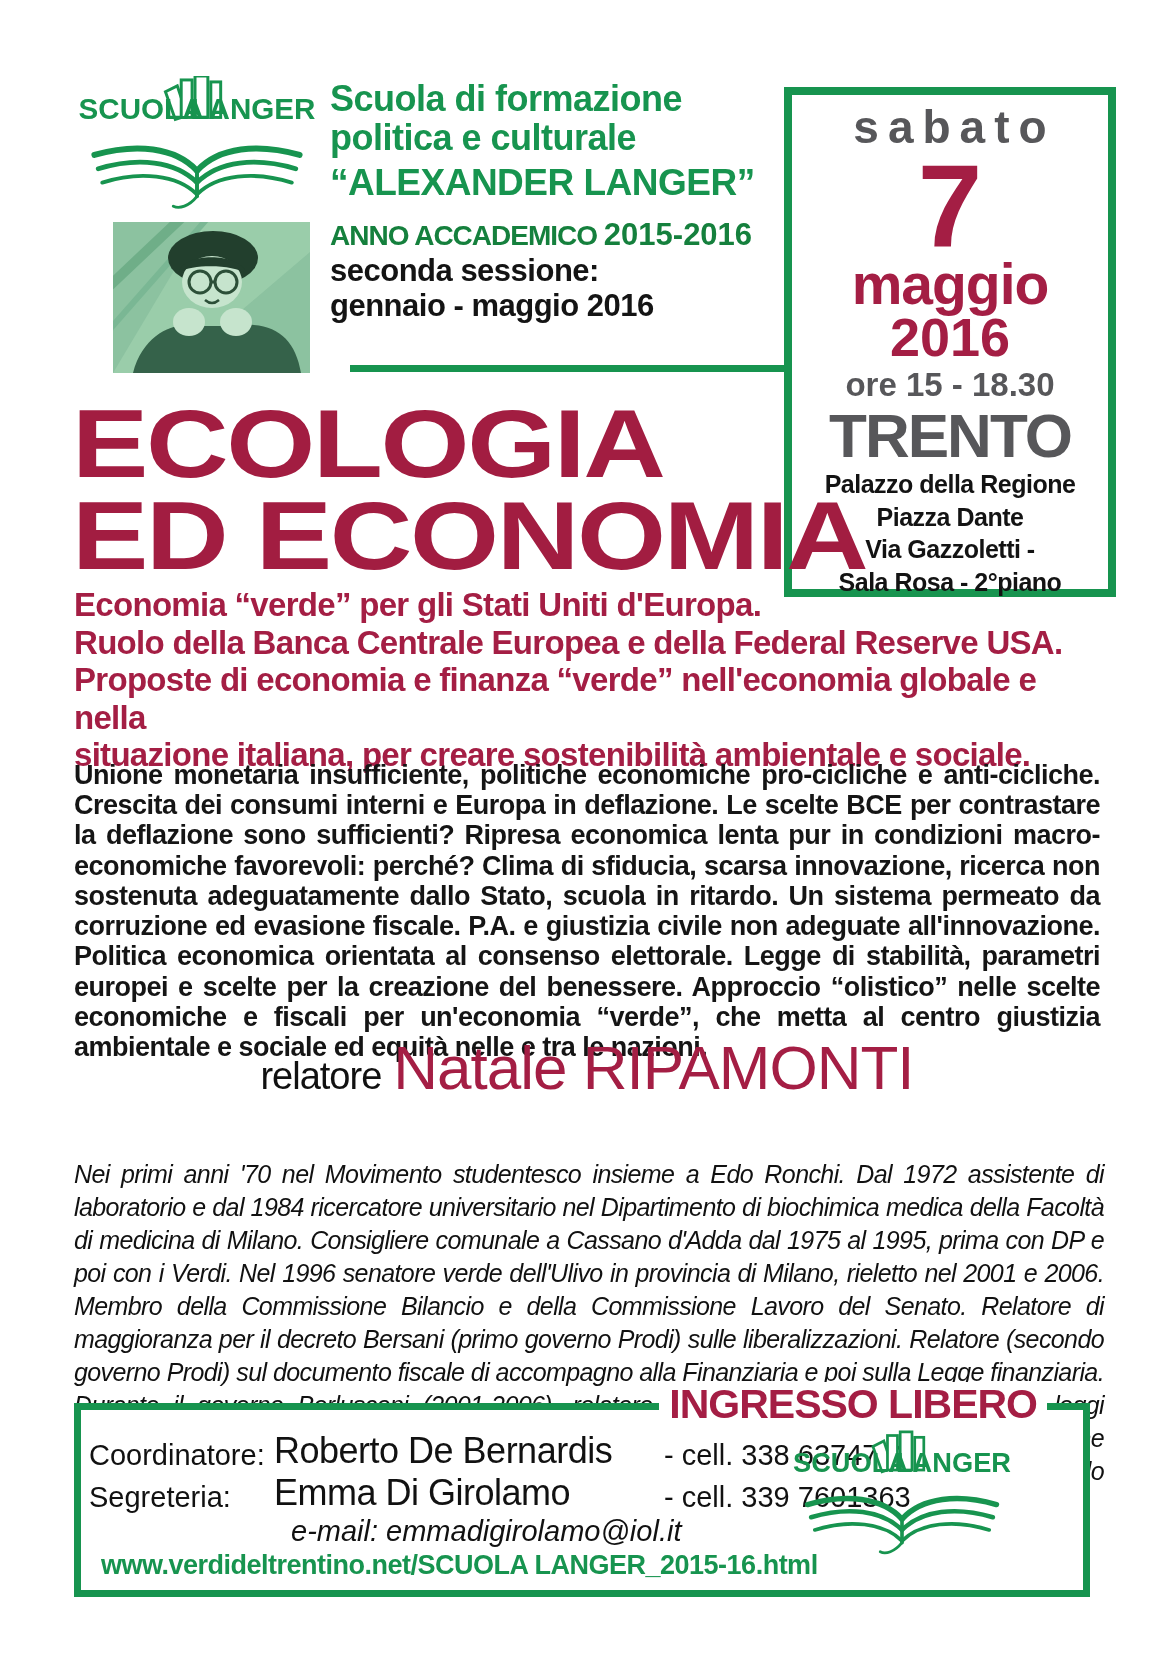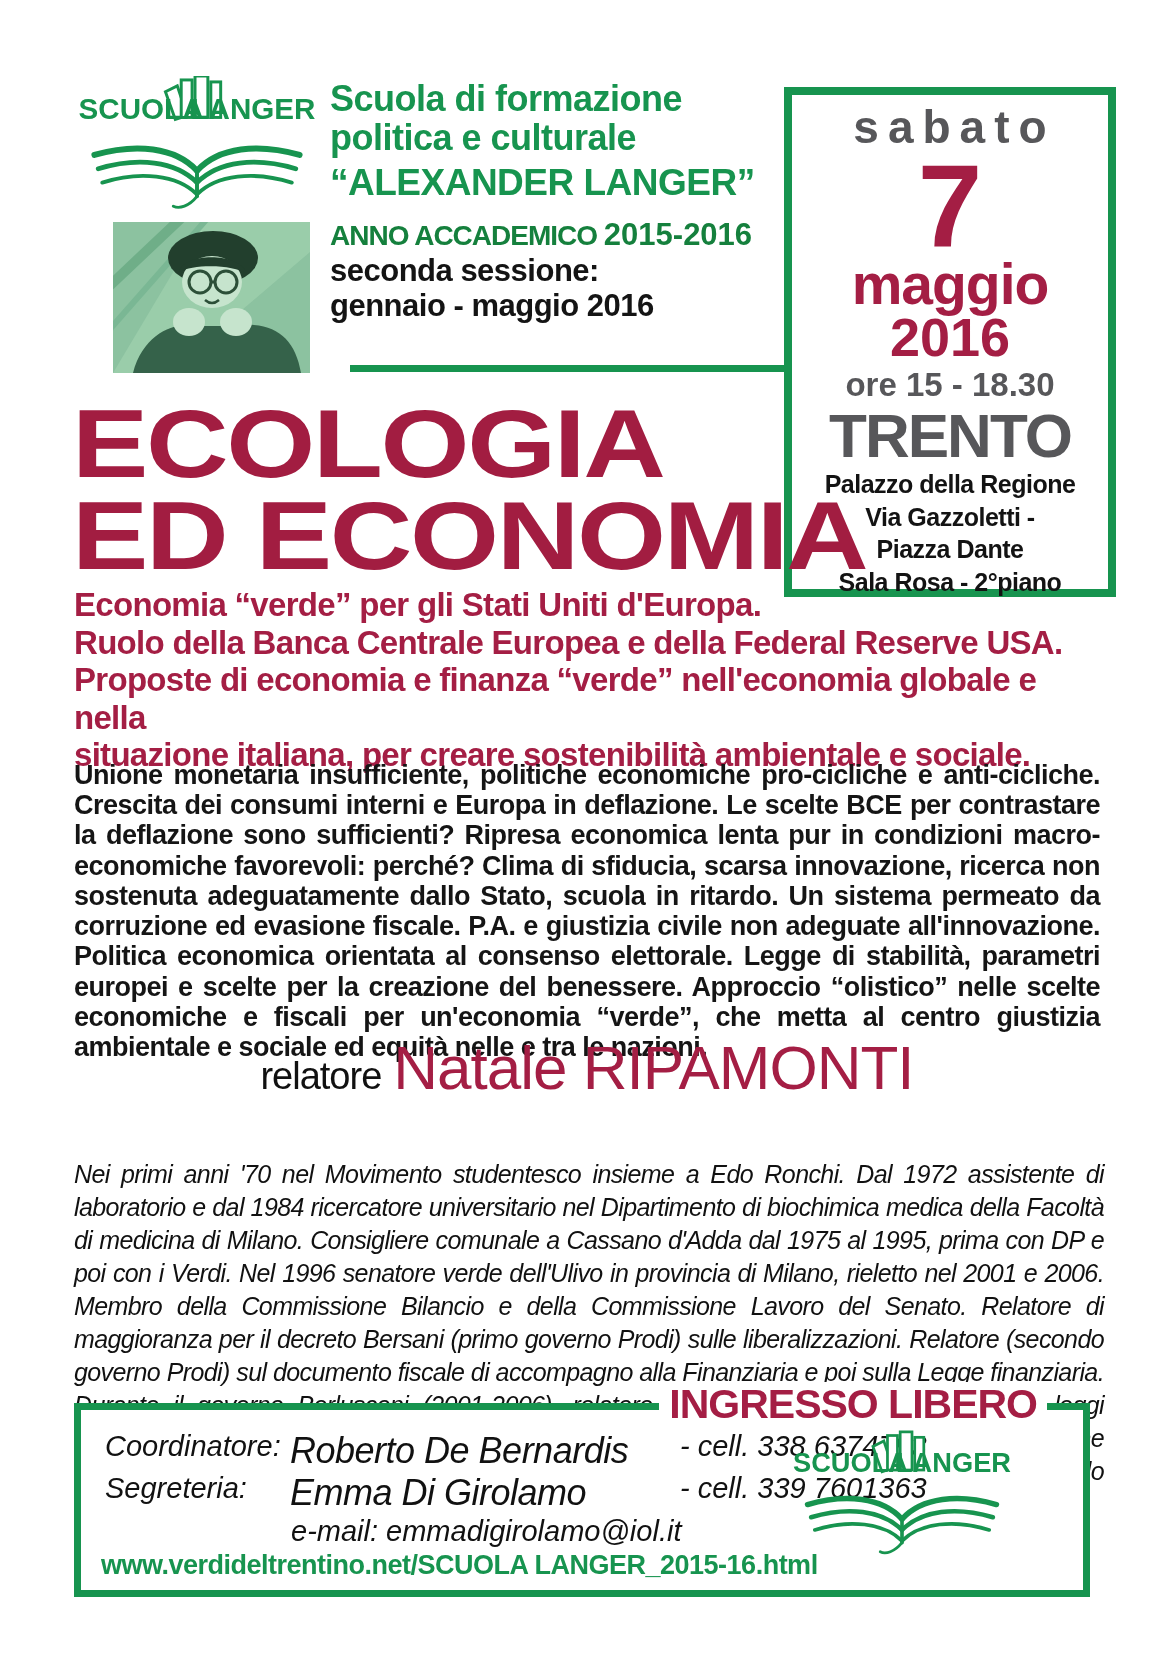--- a/index.html
+++ b/index.html
@@ -60,21 +60,21 @@
     text-align:justify; letter-spacing:-0.6px; }
   
   .footerbox {
     position:absolute; left:74px; top:1403px; width:1016px; height:194px;
     border:7px solid #17944f; box-sizing:border-box; background:#fff;
   }
   .ingresso {
     position:absolute; top:-28px; right:36px; background:#fff; padding:0 10px;
     color:#a41e44; font-weight:bold; font-size:41px; letter-spacing:-1px; line-height:1.1;text-align:right;
   }
-  .c-row { display:flex; align-items:flex-start; padding-left:24px; font-style:italic; color:#111; }
+  .c-row { display:flex; align-items:flex-end; padding-left:8px; color:#111; }
   .c-row.first { margin-top:20px; }
   .c-label { width:185px; font-size:29px; }
   .c-name  { width:390px; font-size:36px; letter-spacing:-0.5px; }
   .c-cell  { font-size:29px; }
   .c-email { margin-left:210px; font-style:italic; color:#111; font-size:29px; margin-top:1px; }
   .footer-url {
     position:absolute; left:20px; bottom:9px; color:#17944f; font-weight:bold;
     font-size:27px; letter-spacing:-0.5px;
   }
 </style>
@@ -137,22 +137,22 @@
   <div class="connector"></div>
 
   <div class="datebox">
     <div class="d-weekday">sabato</div>
     <div class="d-day">7</div>
     <div class="d-month">maggio</div>
     <div class="d-year">2016</div>
     <div class="d-time">ore 15 - 18.30</div>
     <div class="d-city">TRENTO</div>
     <div class="d-venue">Palazzo della Regione</div>
+    <div class="d-venue">Piazza Dante</div>
     <div class="d-venue">Via Gazzoletti -</div>
-    <div class="d-venue">Piazza Dante</div>
     <div class="d-venue">Sala Rosa - 2°piano</div>
   </div>
 
   <div class="title">
     <div>ECOLOGIA</div>
     <div>ED ECONOMIA</div>
   </div>
 
   <div class="subtitle">
     <div>Economia “verde” per gli Stati Uniti d'Europa.</div>

